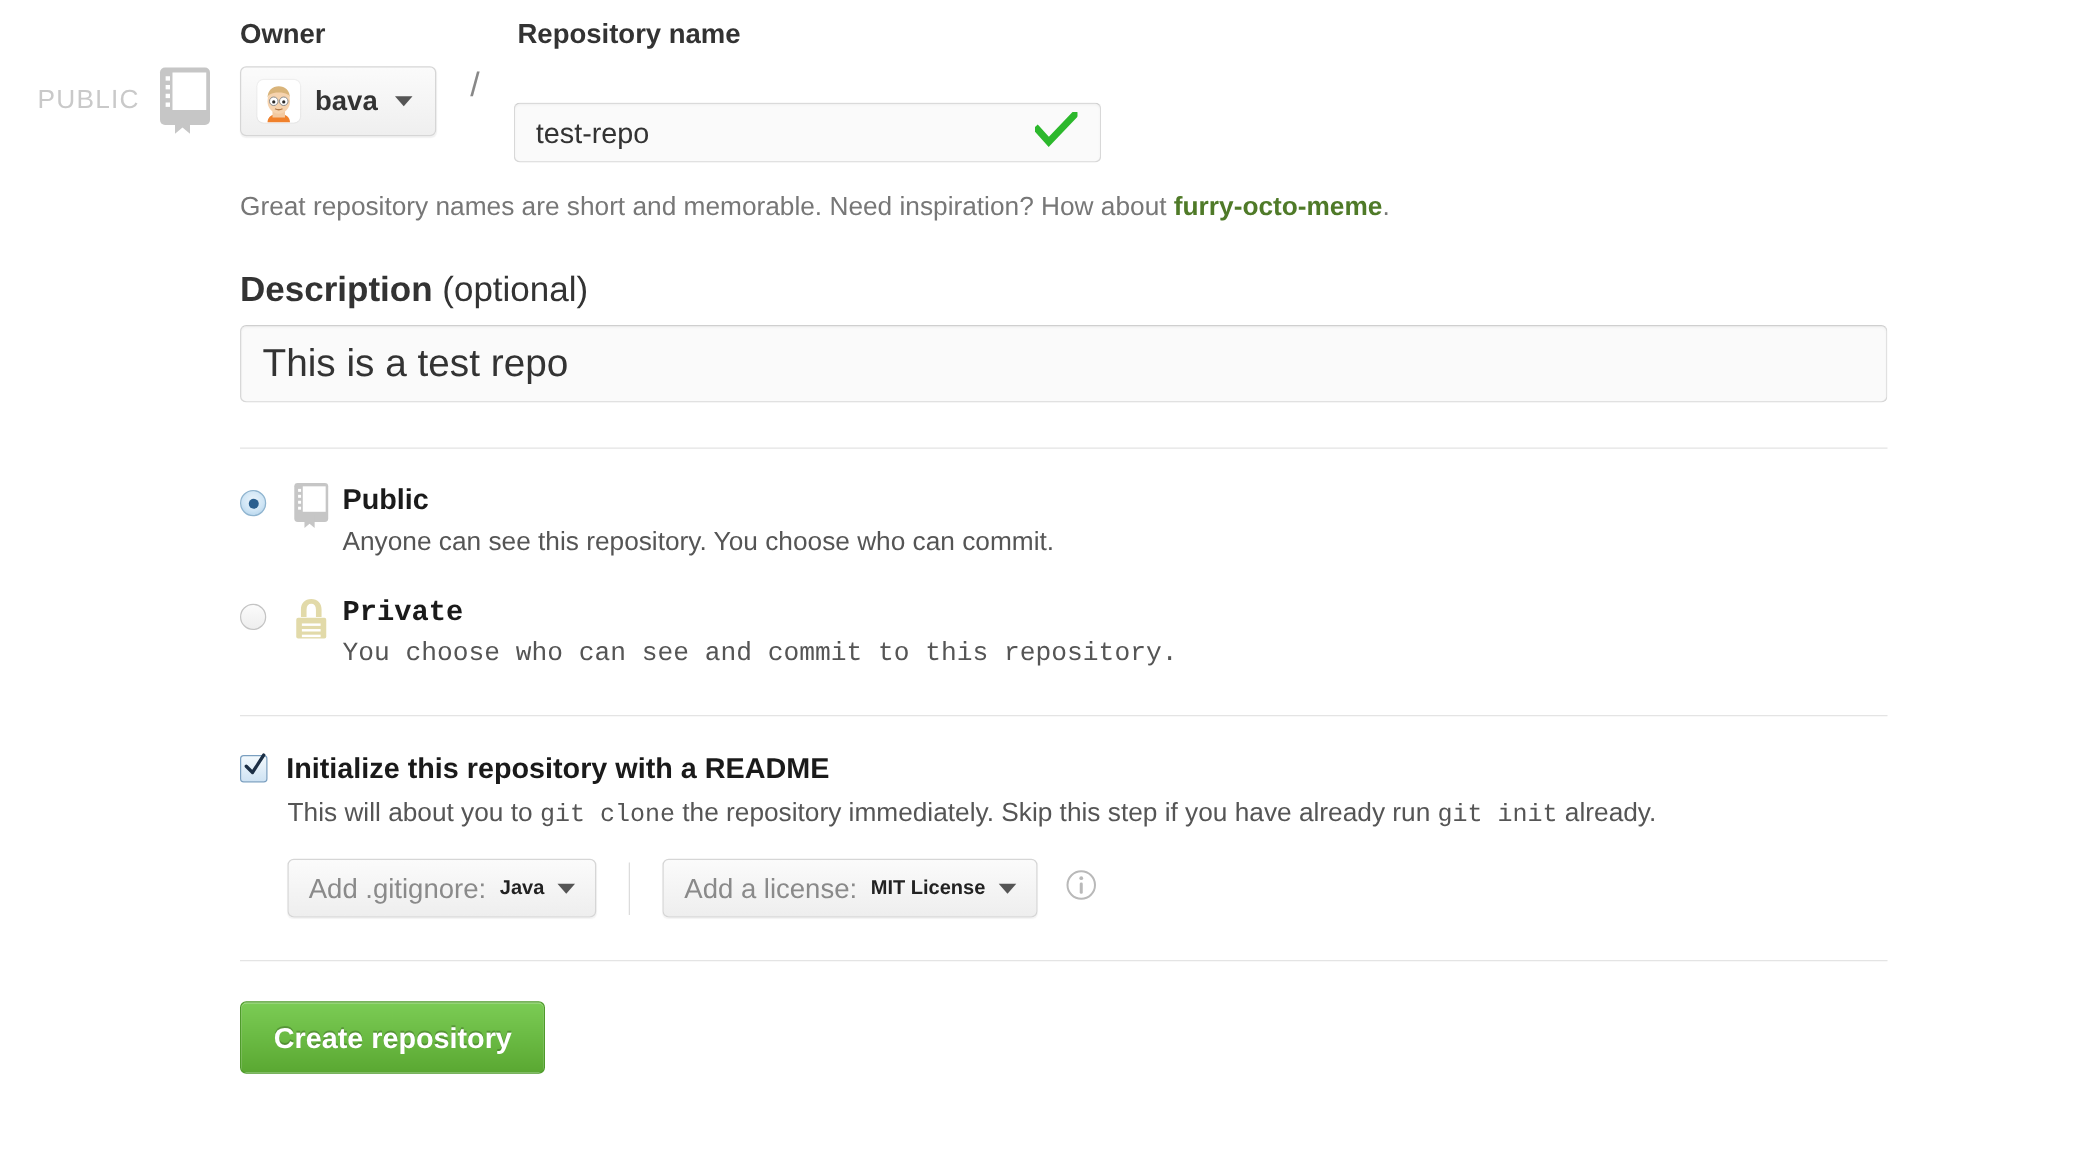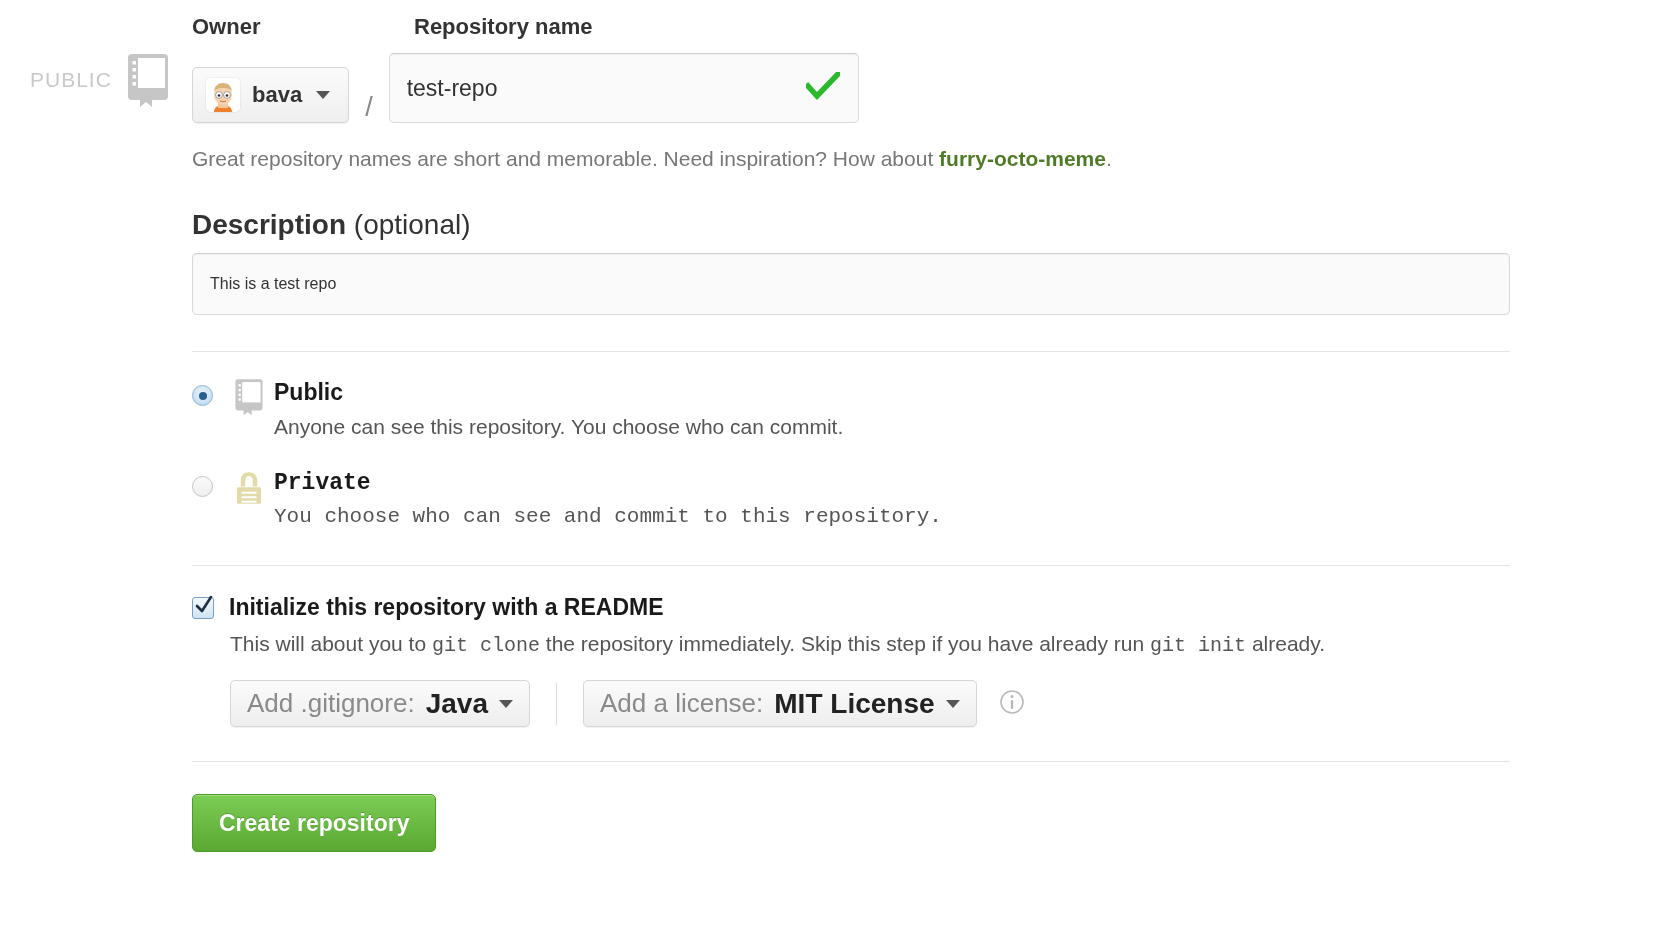--- a/index.html
+++ b/index.html
@@ -59,22 +59,23 @@
     color: #333333;
   }
   .label-reponame {
     font-size: 22px;
     font-weight: bold;
     color: #333333;
   }
 
   .name-row {
     display: flex;
-    align-items: flex-end;
+    align-items: flex-start;
     margin-top: 13px;
+    gap: 11px;
   }
 
   .owner-button {
     display: flex;
     align-items: center;
     gap: 12px;
     height: 56px;
     box-sizing: border-box;
     padding: 0 18px 0 13px;
     background: linear-gradient(#fbfbfb, #efefef);
@@ -107,30 +108,31 @@
   .slash {
     font-size: 27px;
     color: #888888;
     margin: 0 16px;
     font-weight: 300;
   }
 
   .repo-name-input {
     position: relative;
     width: 470px;
-    height: 70px;
+    height: 48px;
     box-sizing: border-box;
     background: #fafafa;
     border: 1px solid #d8d8d8;
     border-top-color: #cfcfcf;
     border-radius: 5px;
     display: flex;
     align-items: center;
     padding: 0 17px;
     box-shadow: inset 0 1px 2px rgba(0,0,0,0.045);
+    margin-top: 29px;
   }
   .repo-name-input input {
     border: none;
     outline: none;
     background: transparent;
     font-family: "Liberation Sans", sans-serif;
     font-size: 23px;
     color: #333333;
     width: 100%;
     padding: 0;
@@ -173,21 +175,21 @@
     display: flex;
     align-items: center;
     padding: 0 17px;
     box-shadow: inset 0 1px 2px rgba(0,0,0,0.045);
   }
   .desc-input input {
     border: none;
     outline: none;
     background: transparent;
     font-family: "Liberation Sans", sans-serif;
-    font-size: 16px;
+    font-size: 31px;
     color: #333333;
     width: 100%;
     padding: 0;
   }
 
   .rule {
     width: 1318px;
     height: 1px;
     background: #e4e4e4;
     margin: 36px 0 0 0;
@@ -306,25 +308,25 @@
     align-items: center;
     gap: 11px;
     padding: 0 16px;
     background: linear-gradient(#fbfbfb, #eeeeee);
     border: 1px solid #d6d6d6;
     border-radius: 5px;
     box-shadow: 0 1px 1px rgba(0,0,0,0.05);
     cursor: pointer;
   }
   .dd-prefix {
-    font-size: 26px;
+    font-size: 22px;
     color: #8a8a8a;
   }
   .dd-value {
-    font-size: 28px;
+    font-size: 16px;
     font-weight: bold;
     color: #222222;
   }
   .dd-caret {
     width: 0; height: 0;
     border-left: 7px solid transparent;
     border-right: 7px solid transparent;
     border-top: 8px solid #555555;
   }
   .dd-sep {

